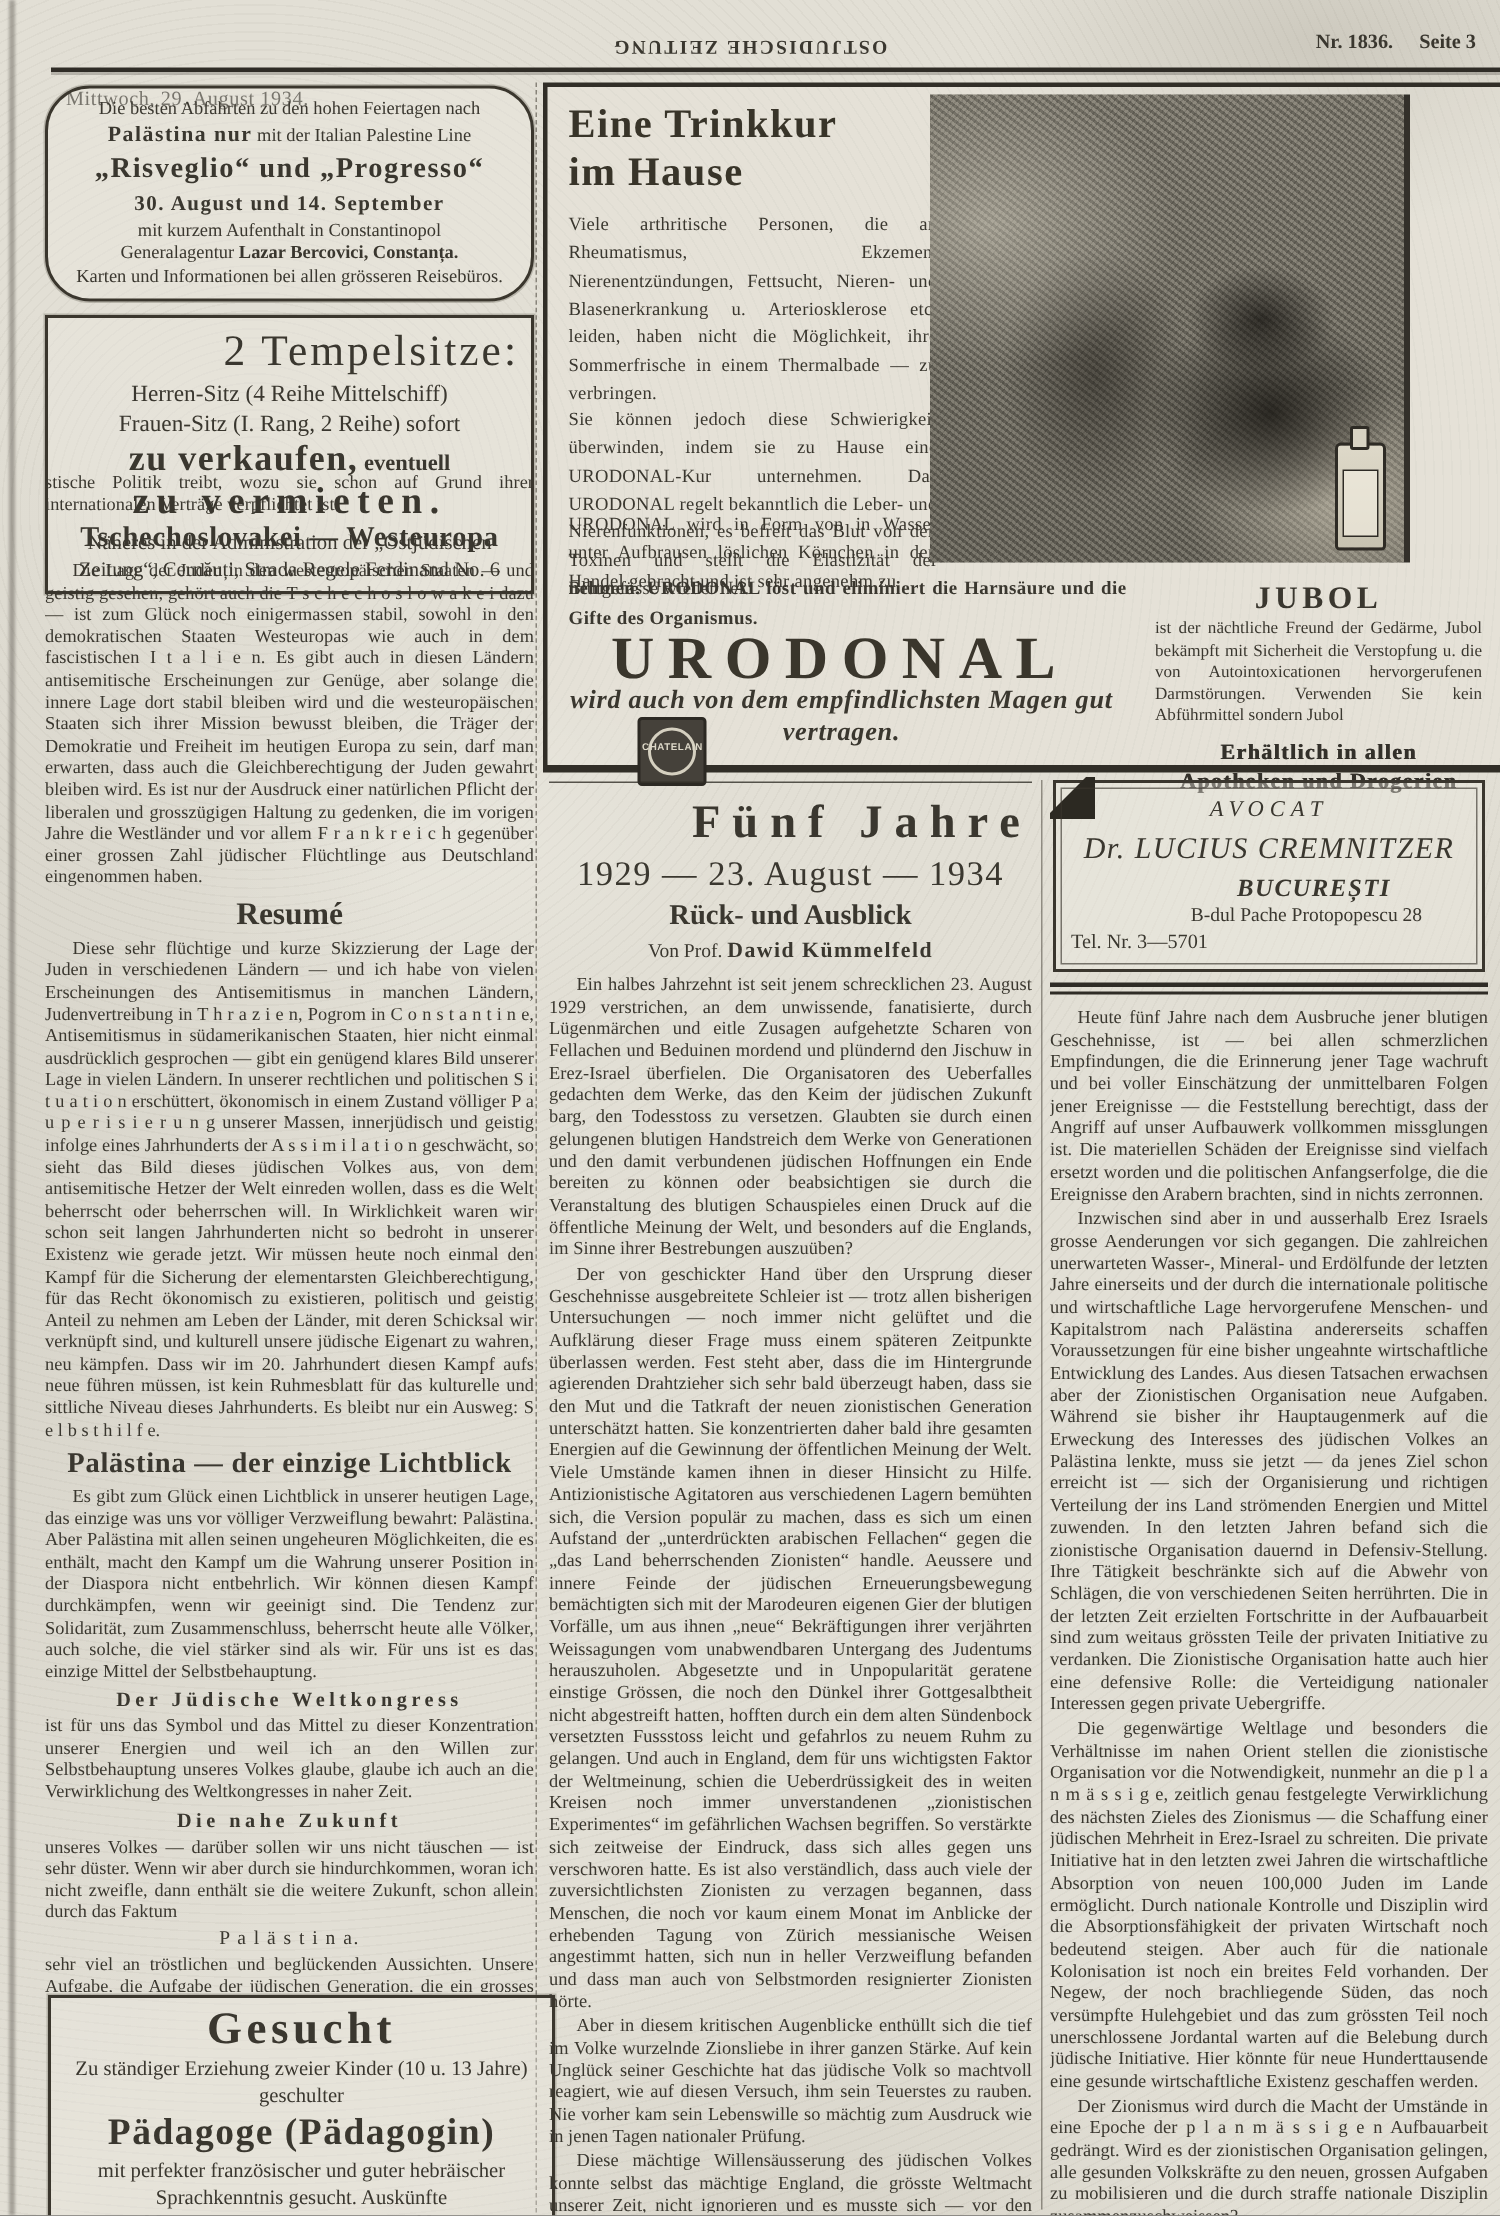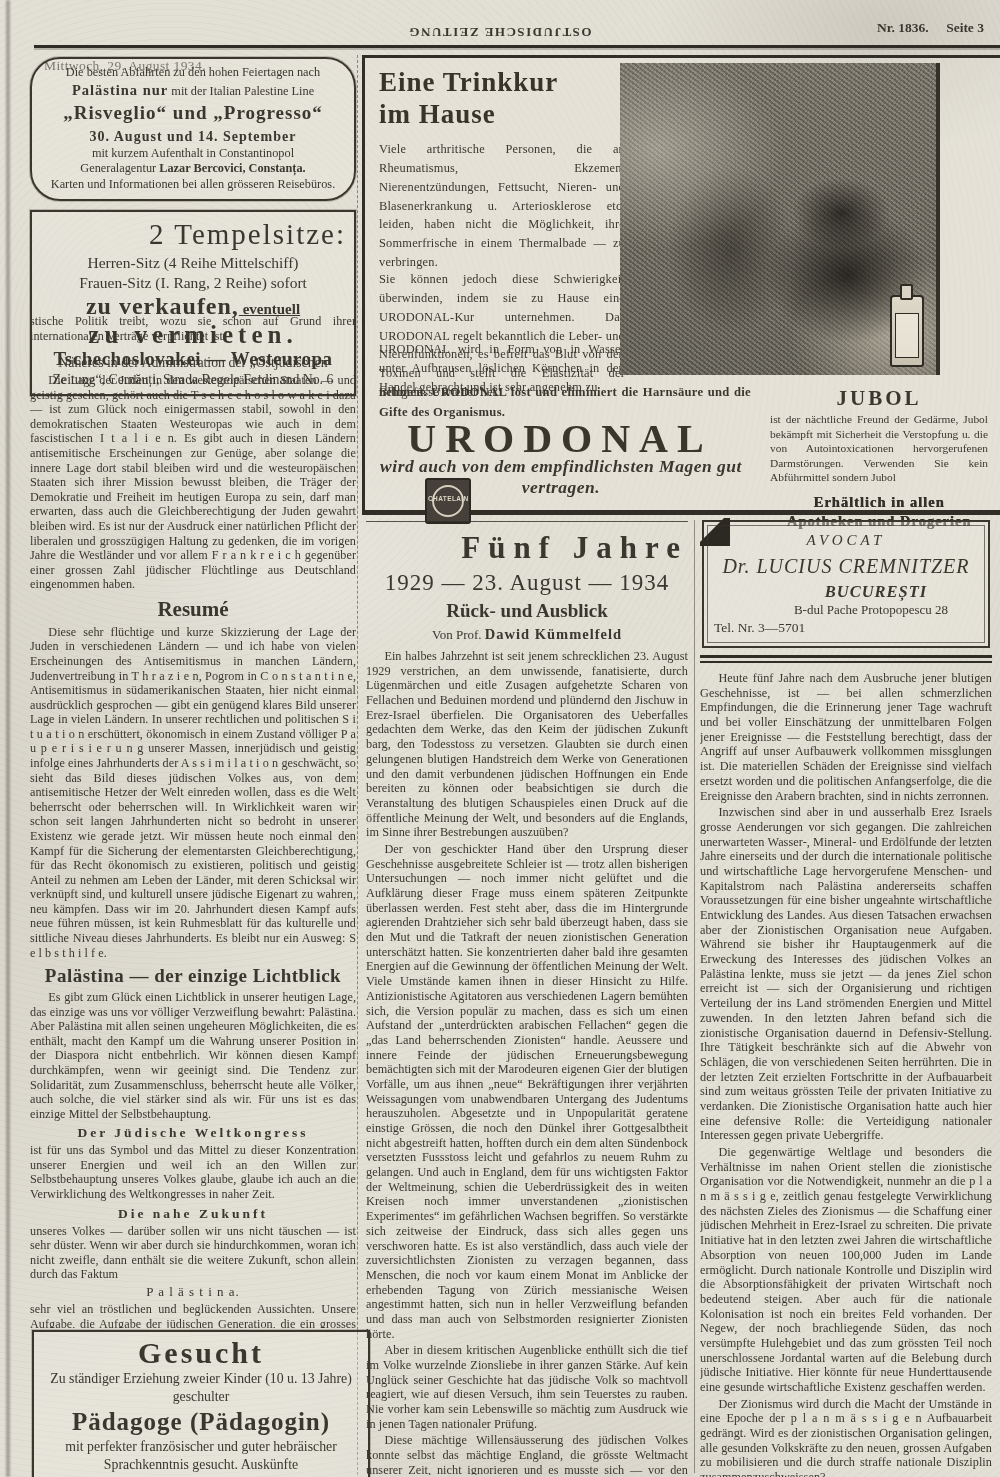--- a/index.html
+++ b/index.html
@@ -32,21 +32,21 @@
   .c{text-align:center;}
   .ad-shipping{font-size:12.3px;line-height:1.28;border-radius:30px;}
   .ship-l3{font-size:19px;font-weight:bold;letter-spacing:1px;margin:2px 0;}
   .ship-l4{font-size:14px;font-weight:bold;letter-spacing:1px;}
   .ship-body{text-align:justify;font-size:12.3px;margin-top:2px;}
   .ad-tempel{margin-top:9px;padding:6px 8px;}
   .tempel-title{font-size:29px;font-weight:normal;letter-spacing:2px;margin:0 0 2px;text-align:right;}
   .tempel-line{font-size:15.5px;line-height:1.3;}
   .tempel-big{font-size:24px;font-weight:bold;letter-spacing:1px;line-height:1.15;}
   .tempel-big2{font-size:25px;font-weight:bold;letter-spacing:5px;line-height:1.15;}
-  .tempel-small{font-size:15px;font-weight:bold;text-decoration:underline;}
+  .tempel-small{font-size:15px;font-weight:bold;}
   .tempel-note{font-size:13.8px;line-height:1.25;margin-top:4px;}
   
   .col-left-article{position:absolute;left:30px;top:314px;width:326px;height:1014px;overflow:hidden;}
   .p{font-size:12.2px;line-height:1.195;text-align:justify;margin:0 0 2px;text-indent:1.5em;letter-spacing:.05px;}
   .p.noind{text-indent:0;}
   .h-big{font-size:19px;font-weight:bold;text-align:center;margin:5px 0 3px;letter-spacing:.5px;}
   .h-med{font-size:21px;font-weight:bold;text-align:center;margin:5px 0 3px;}
   .h-sp{font-size:13.5px;font-weight:bold;text-align:center;letter-spacing:3px;margin:4px 0 2px;}
   .pal-line{font-size:13px;text-align:center;letter-spacing:1px;margin:2px 0;}
   

